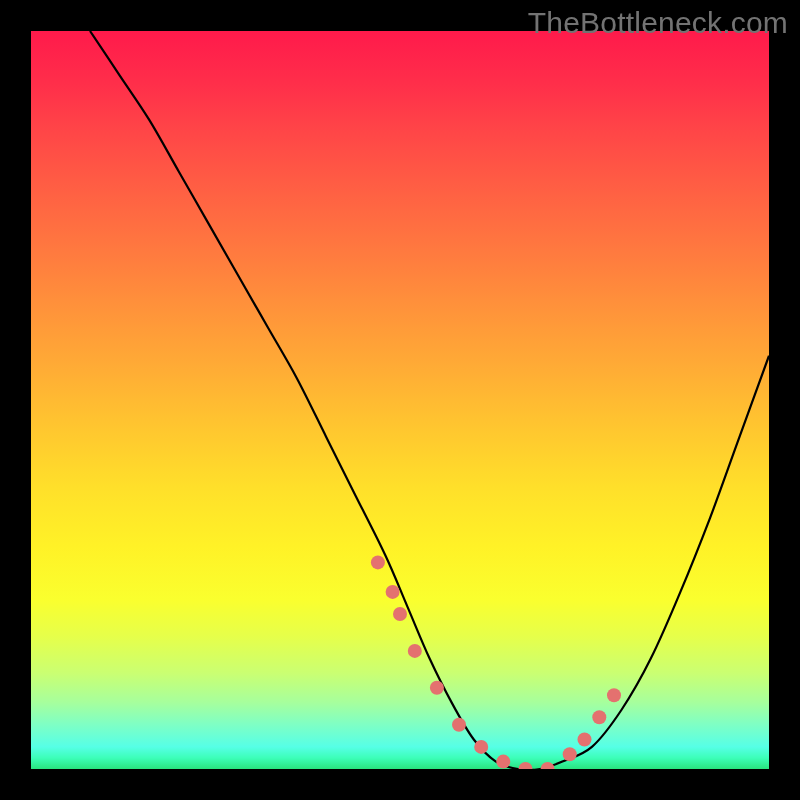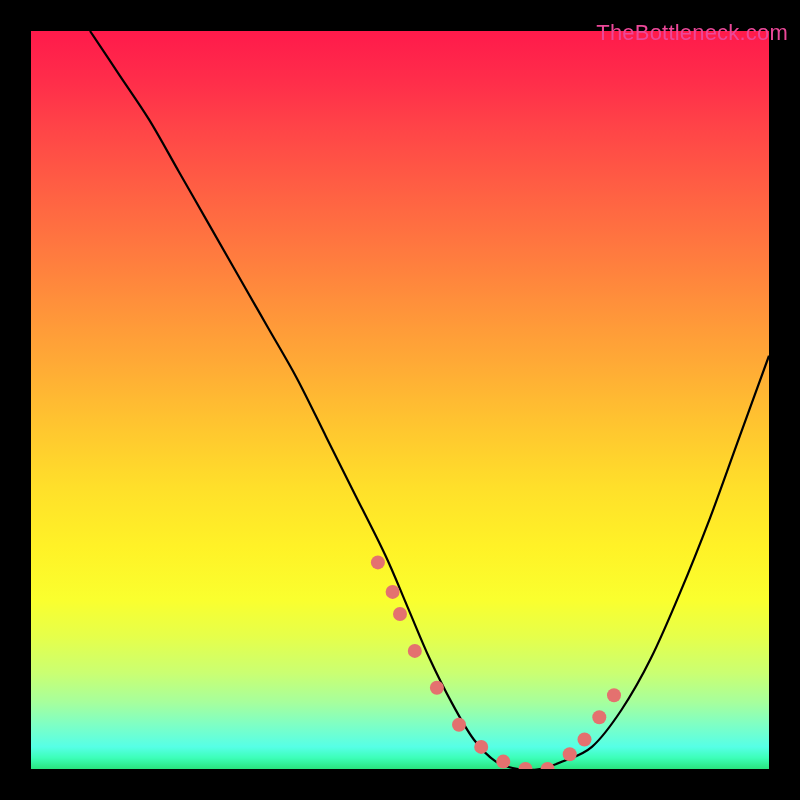--- a/index.html
+++ b/index.html
@@ -50,24 +50,24 @@
       #3cffb8 98.5%,
       #29e37e 100%
     );
   }
   svg.curve {
     position: absolute;
     inset: 0;
   }
   .watermark {
     position: absolute;
-    top: 20px;
+    top: 6px;
     right: 12px;
-    color: #ec4899;
-    font-size: 22px;
+    color: #737373;
+    font-size: 30px;
     font-weight: 500;
     letter-spacing: 0.2px;
   }
 </style>
 </head>
 <body>
 
 <div class="frame">
 
   <div class="plot">

